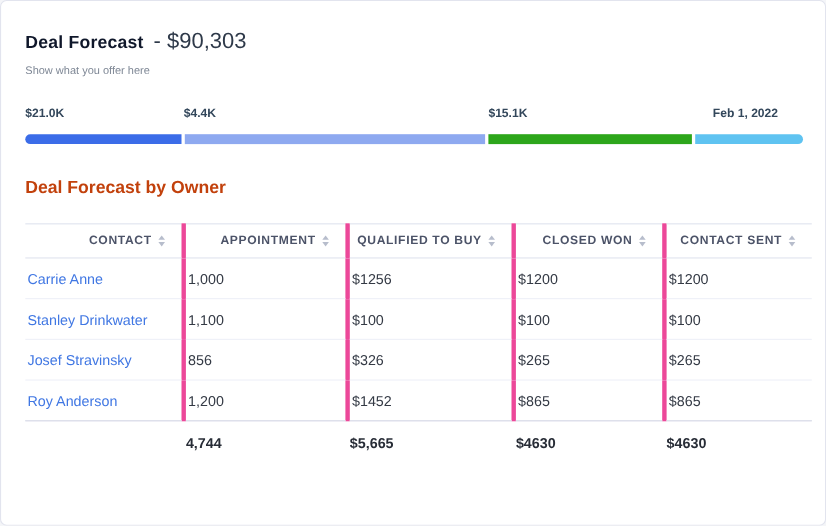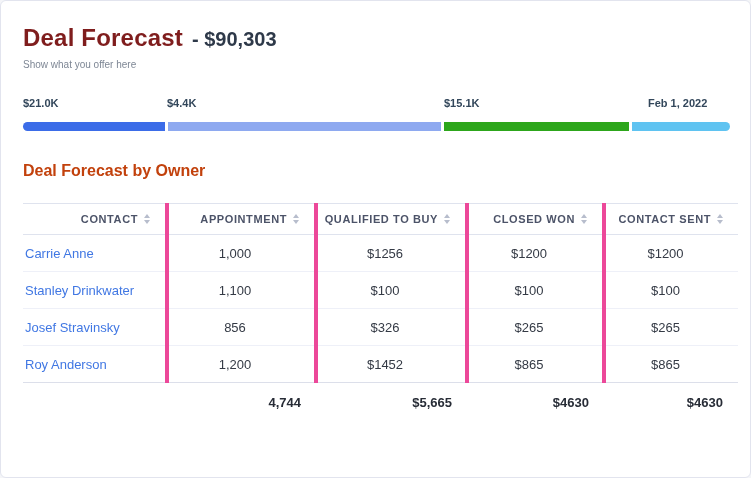--- a/index.html
+++ b/index.html
@@ -4,22 +4,22 @@
 <style>
   html,body{margin:0;padding:0;background:#f4f5f8;}
   body{font-family:"Liberation Sans","DejaVu Sans",sans-serif;-webkit-font-smoothing:antialiased;}
   .card{
     box-sizing:border-box;width:751px;height:478px;background:#ffffff;
     border:1px solid #e2e4ee;border-radius:6px;overflow:hidden;
     padding:22px 14px 0 22px;
   }
   
   .title-row{display:flex;align-items:baseline;line-height:30px;height:30px;}
-  .title-main{font-size:24px;font-weight:700;color:#7f1d1d;letter-spacing:.2px;}
-  .title-amount{font-size:20px;font-weight:700;color:#2e3949;margin-left:9px;text-align:center;}
+  .title-main{font-size:16px;font-weight:700;color:#0f172a;letter-spacing:.2px;}
+  .title-amount{font-size:20px;font-weight:400;color:#2e3949;margin-left:9px;text-align:center;}
   .subtitle{font-size:10px;color:#7e8795;margin-top:3px;height:18px;line-height:18px;}
   
   .progress{position:relative;width:707px;margin-top:23px;}
   .progress-labels{position:relative;height:15px;}
   .progress-label{
     position:absolute;top:0;font-size:11px;font-weight:600;color:#33475b;white-space:nowrap;
   }
   .progress-track{display:flex;margin-top:10px;height:9px;}
   .progress-seg{height:9px;}
   .progress-seg + .progress-seg{margin-left:3px;}
@@ -37,28 +37,28 @@
     padding:0 15px 0 2px;text-align:right;white-space:nowrap;
   }
   thead th.first{text-align:right;}
   thead th:not(.first),tbody td:not(.first){border-left:4px solid #ec4899;}
   .th-inner{display:inline-flex;align-items:center;gap:6px;cursor:pointer;}
   .sort-icon{display:inline-flex;flex-direction:column;align-items:center;}
   .tri-up{width:0;height:0;border-left:3px solid transparent;border-right:3px solid transparent;border-bottom:4px solid #b7bdcc;}
   .tri-down{width:0;height:0;border-left:3px solid transparent;border-right:3px solid transparent;border-top:4px solid #b7bdcc;margin-top:2px;}
   tbody td{
     height:36px;border-bottom:1px solid #eef0f8;font-size:13px;color:#343a45;
-    padding:0 15px 0 2px;text-align:center;white-space:nowrap;
+    padding:0 15px 0 2px;text-align:left;white-space:nowrap;
   }
   tbody td.first{text-align:left;}
   tbody tr:last-child td{border-bottom:1px solid #dcdfea;}
   a.contact-link{color:#4077e3;text-decoration:none;font-size:13px;cursor:pointer;}
   tfoot td{
     height:38px;border:none;font-size:13px;font-weight:700;color:#272c36;
-    padding:0 15px 0 2px;text-align:right;white-space:nowrap;
+    padding:0 15px 0 2px;text-align:left;white-space:nowrap;
   }
 </style>
 </head>
 <body>
 
 <div class="card">
 
   <div class="title-row">
     <span class="title-main">Deal Forecast</span>
     <span class="title-amount">- $90,303</span>

